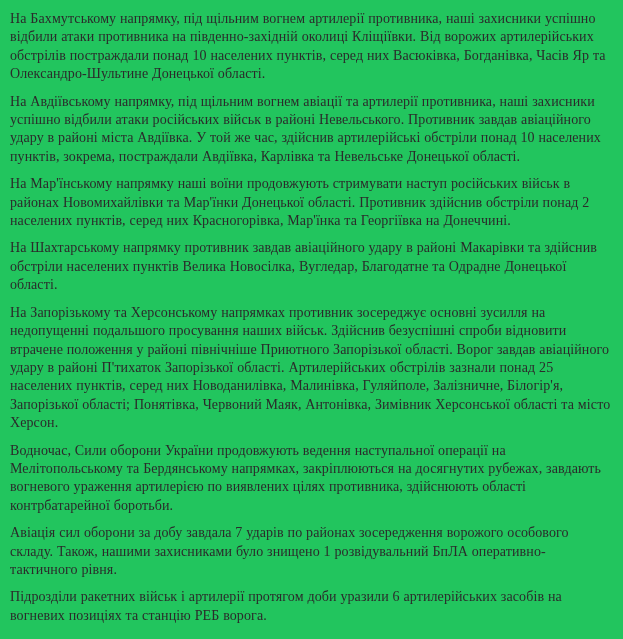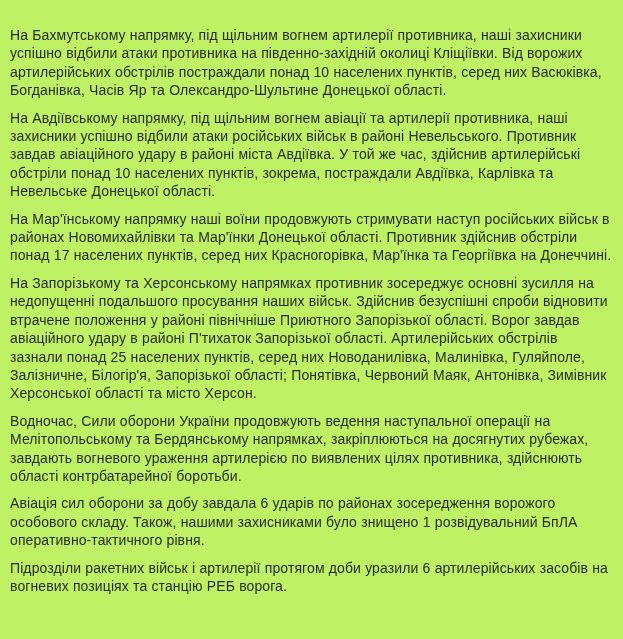--- a/index.html
+++ b/index.html
@@ -4,39 +4,40 @@
 <style>
   html, body {
     margin: 0;
     padding: 0;
     background: #ffffff;
   }
   .report {
     width: 623px;
     height: 639px;
     box-sizing: border-box;
-    padding: 26px 10px 2px 10px;
+    padding: 10px 10px 2px 10px;
     overflow: hidden;
-    font-family: Liberation Sans, sans-serif;
+    font-family: Liberation Serif, serif;
     font-size: 14px;
     line-height: 18.4px;
     letter-spacing: 0.1px;
     color: #2b2b2b;
-    background: #bef264;
+    background: #22c55e;
   }
   .report p {
     margin: 0 0 9px 0;
     text-align: left;
     word-spacing: 0.2px;
   }
 </style>
 </head>
 <body>
 
 <div class="report">
   <p>На Бахмутському напрямку, під щільним вогнем артилерії противника, наші захисники успішно відбили атаки противника на південно-західній околиці Кліщіївки. Від ворожих артилерійських обстрілів постраждали понад 10 населених пунктів, серед них Васюківка, Богданівка, Часів Яр та Олександро-Шультине Донецької області.</p>
   <p>На Авдіївському напрямку, під щільним вогнем авіації та артилерії противника, наші захисники успішно відбили атаки російських військ в районі Невельського. Противник завдав авіаційного удару в районі міста Авдіївка. У той же час, здійснив артилерійські обстріли понад 10 населених пунктів, зокрема, постраждали Авдіївка, Карлівка та Невельське Донецької області.</p>
-  <p>На Мар'їнському напрямку наші воїни продовжують стримувати наступ російських військ в районах Новомихайлівки та Мар'їнки Донецької області. Противник здійснив обстріли понад 17 населених пунктів, серед них Красногорівка, Мар'їнка та Георгіївка на Донеччині.</p>
+  <p>На Мар'їнському напрямку наші воїни продовжують стримувати наступ російських військ в районах Новомихайлівки та Мар'їнки Донецької області. Противник здійснив обстріли понад 2 населених пунктів, серед них Красногорівка, Мар'їнка та Георгіївка на Донеччині.</p>
+  <p>На Шахтарському напрямку противник завдав авіаційного удару в районі Макарівки та здійснив обстріли населених пунктів Велика Новосілка, Вугледар, Благодатне та Одрадне Донецької області.</p>
   <p>На Запорізькому та Херсонському напрямках противник зосереджує основні зусилля на недопущенні подальшого просування наших військ. Здійснив безуспішні спроби відновити втрачене положення у районі північніше Приютного Запорізької області. Ворог завдав авіаційного удару в районі П'тихаток Запорізької області. Артилерійських обстрілів зазнали понад 25 населених пунктів, серед них Новоданилівка, Малинівка, Гуляйполе, Залізничне, Білогір'я, Запорізької області; Понятівка, Червоний Маяк, Антонівка, Зимівник Херсонської області та місто Херсон.</p>
   <p>Водночас, Сили оборони України продовжують ведення наступальної операції на Мелітопольському та Бердянському напрямках, закріплюються на досягнутих рубежах, завдають вогневого ураження артилерією по виявлених цілях противника, здійснюють області контрбатарейної боротьби.</p>
-  <p>Авіація сил оборони за добу завдала 6 ударів по районах зосередження ворожого особового складу. Також, нашими захисниками було знищено 1 розвідувальний БпЛА оперативно-тактичного рівня.</p>
+  <p>Авіація сил оборони за добу завдала 7 ударів по районах зосередження ворожого особового складу. Також, нашими захисниками було знищено 1 розвідувальний БпЛА оперативно-тактичного рівня.</p>
   <p>Підрозділи ракетних військ і артилерії протягом доби уразили 6 артилерійських засобів на вогневих позиціях та станцію РЕБ ворога.</p>
 </div>
 
 </body></html>

